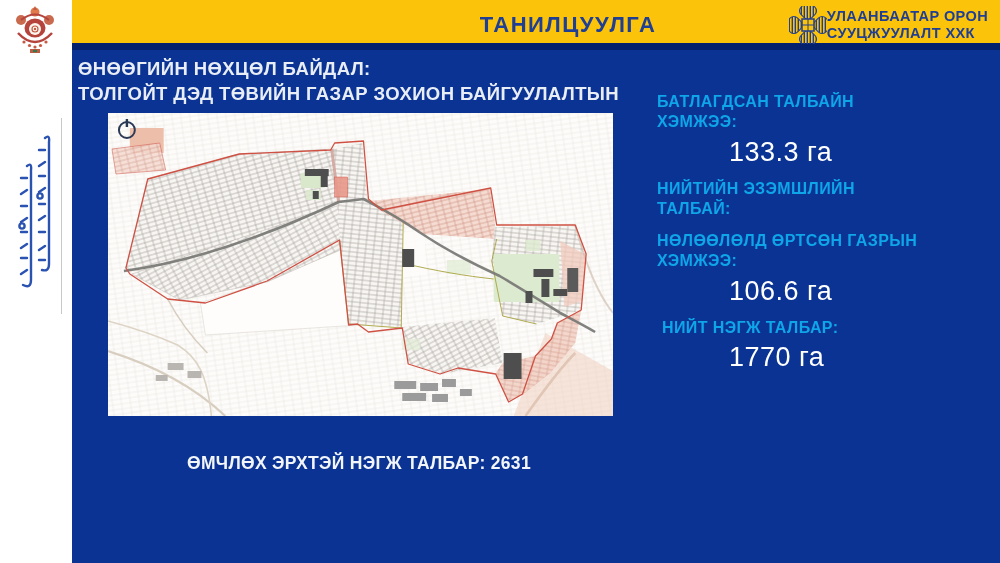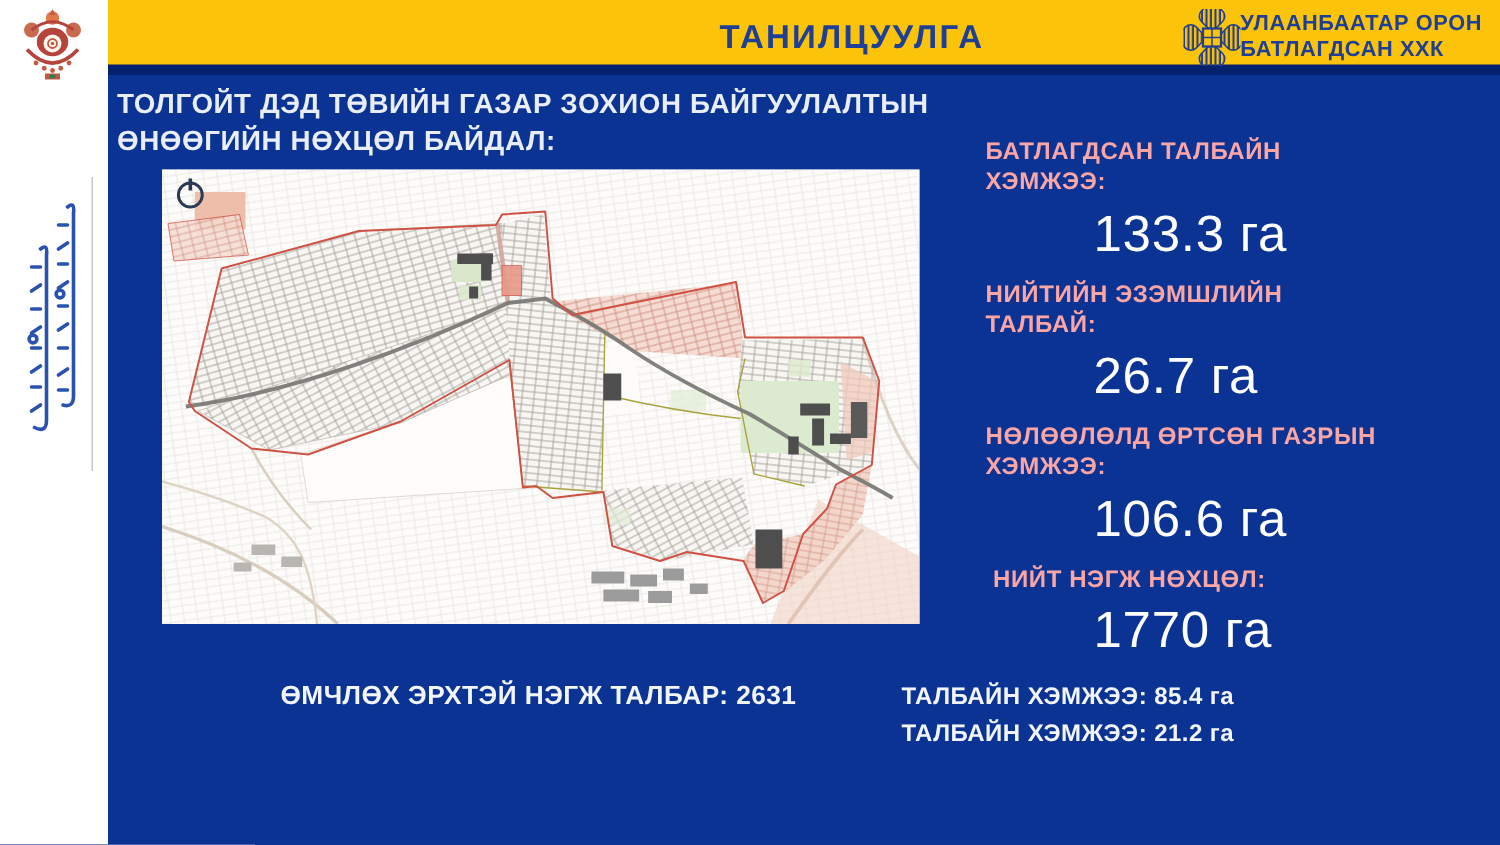--- a/index.html
+++ b/index.html
@@ -25,22 +25,22 @@
   .heading { position:absolute; left:78px; top:57px; width:580px; color:#e9eef6;
              font-size:18.5px; font-weight:700; letter-spacing:0.4px; line-height:1.35; z-index:2; }
 
   
   .map-frame { position:absolute; left:108px; top:113px; width:505px; height:303px; background:#fdfcfa; z-index:2; }
   .map-frame svg { display:block; width:100%; height:100%; }
 
   
   .stats { position:absolute; left:657px; top:92px; width:320px; z-index:2; }
   .stat { margin-bottom:11px; }
-  .stat-label { width:275px; color:#fca5a5; font-size:16px; font-weight:700; letter-spacing:0.4px; line-height:1.28; white-space:pre-line; }
-  .stat-value { color:#ffffff; font-size:34px; font-weight:400; letter-spacing:0.5px; padding-left:72px; margin-top:4px; }
+  .stat-label { width:275px; color:#0ea5e9; font-size:16px; font-weight:700; letter-spacing:0.4px; line-height:1.28; white-space:pre-line; }
+  .stat-value { color:#ffffff; font-size:27px; font-weight:400; letter-spacing:0.5px; padding-left:72px; margin-top:4px; }
   .stat:nth-child(4) .stat-label { padding-left:5px; }
 
   
   .footer-left  { position:absolute; left:187px; top:451px; color:#f2f5fa; font-size:17.5px; font-weight:700;
                   letter-spacing:0.3px; line-height:1.42; z-index:2; }
   .footer-right { position:absolute; left:601px; top:453px; color:#f2f5fa; font-size:16px; font-weight:700;
                   letter-spacing:0.3px; line-height:1.55; z-index:2; }
 </style>
 </head>
 <body>
@@ -93,28 +93,28 @@
           <rect x="1.5" y="1.5" width="15" height="15" rx="5" fill="url(#knotstripe)" stroke="#233f8f" stroke-width="1"></rect>
           <rect x="21.5" y="1.5" width="15" height="15" rx="5" fill="url(#knotstripe)" stroke="#233f8f" stroke-width="1"></rect>
           <rect x="1.5" y="21.5" width="15" height="15" rx="5" fill="url(#knotstripe)" stroke="#233f8f" stroke-width="1"></rect>
           <rect x="21.5" y="21.5" width="15" height="15" rx="5" fill="url(#knotstripe)" stroke="#233f8f" stroke-width="1"></rect>
         </g>
         <rect x="13" y="13" width="12" height="12" fill="#fcc30b" stroke="#233f8f" stroke-width="1.5"></rect>
         <path d="M19,13 V25 M13,19 H25" stroke="#233f8f" stroke-width="1"></path>
       </svg>
       <div class="logo-text">
         <div>УЛААНБААТАР ОРОН</div>
-        <div>БАТЛАГДСАН ХХК</div>
+        <div>СУУЦЖУУЛАЛТ ХХК</div>
       </div>
     </div>
   </div>
 
   <div class="heading">
+    <div>ӨНӨӨГИЙН НӨХЦӨЛ БАЙДАЛ:</div>
     <div>ТОЛГОЙТ ДЭД ТӨВИЙН ГАЗАР ЗОХИОН БАЙГУУЛАЛТЫН</div>
-    <div>ӨНӨӨГИЙН НӨХЦӨЛ БАЙДАЛ:</div>
   </div>
 
   <div class="map-frame">
     <svg viewBox="0 0 508 303" preserveAspectRatio="none">
       <defs>
         <pattern id="pf" width="9" height="5" patternUnits="userSpaceOnUse" patternTransform="rotate(-8)">
           <rect width="9" height="5" fill="none" stroke="#ded9d3" stroke-width="0.5"></rect>
         </pattern>
         <pattern id="pgA" width="8" height="4.5" patternUnits="userSpaceOnUse" patternTransform="rotate(-16)">
           <rect width="8" height="4.5" fill="#f8f6f3" stroke="#9b958e" stroke-width="0.55"></rect>
@@ -211,33 +211,28 @@
     </svg>
   </div>
 
   <div class="stats">
     <div class="stat">
       <div class="stat-label">БАТЛАГДСАН ТАЛБАЙН ХЭМЖЭЭ:</div>
       <div class="stat-value">133.3 га</div>
     </div>
     <div class="stat">
       <div class="stat-label">НИЙТИЙН ЭЗЭМШЛИЙН ТАЛБАЙ:</div>
-      <div class="stat-value">26.7 га</div>
     </div>
     <div class="stat">
       <div class="stat-label">НӨЛӨӨЛӨЛД ӨРТСӨН  ГАЗРЫН ХЭМЖЭЭ:</div>
       <div class="stat-value">106.6 га</div>
     </div>
     <div class="stat">
-      <div class="stat-label">НИЙТ НЭГЖ НӨХЦӨЛ:</div>
+      <div class="stat-label">НИЙТ НЭГЖ ТАЛБАР:</div>
       <div class="stat-value">1770 га</div>
     </div>
   </div>
 
   <div class="footer-left">
     <div>ӨМЧЛӨХ ЭРХТЭЙ НЭГЖ ТАЛБАР: 2631</div>
   </div>
-  <div class="footer-right">
-    <div>ТАЛБАЙН ХЭМЖЭЭ: 85.4 га</div>
-    <div>ТАЛБАЙН ХЭМЖЭЭ: 21.2 га</div>
-  </div>
 
 </div>
 
 </body></html>

